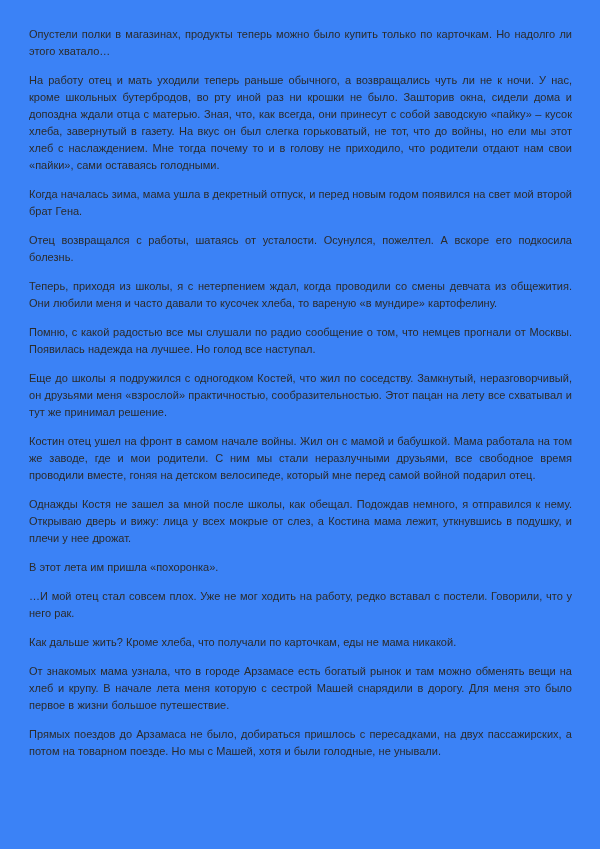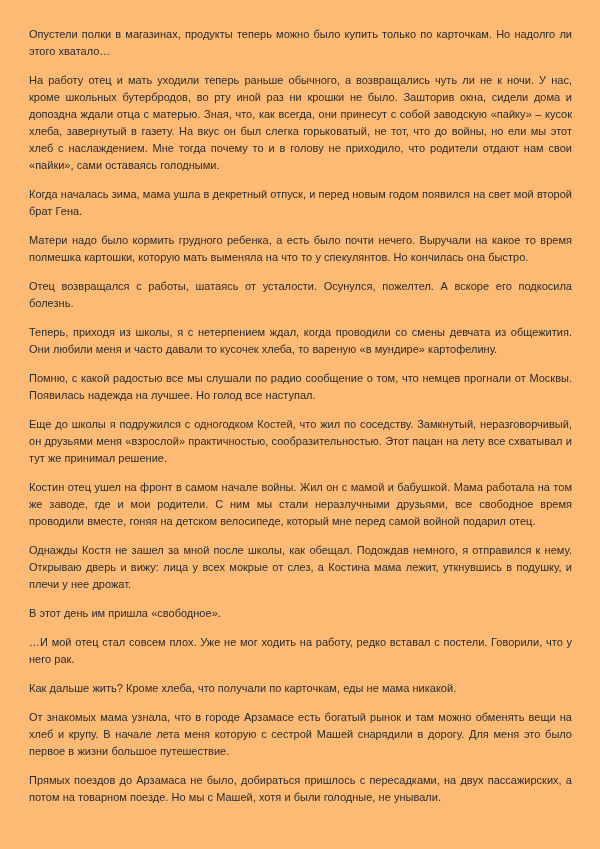--- a/index.html
+++ b/index.html
@@ -11,21 +11,21 @@
     width: 600px;
     height: 849px;
     background: #ffffff;
     font-family: "Liberation Sans", "DejaVu Sans", sans-serif;
     -webkit-font-smoothing: antialiased;
   }
   .page {
     box-sizing: border-box;
     width: 600px;
     height: 849px;
-    background: #fdba74;
+    background: #3b82f6;
     padding: 26px 28px 0 29px;
   }
   .doc-body {
     width: 543px;
   }
   .para {
     margin: 0 0 12px 0;
     font-size: 11px;
     line-height: 17px;
     color: #2b2b2b;
@@ -41,27 +41,26 @@
 </style>
 </head>
 <body>
 
 <div class="page">
   <div class="doc-body">
 
     <p class="para">Опустели полки в магазинах, продукты теперь можно было купить только по карточкам. Но надолго ли этого хватало…</p>
     <p class="para">На работу отец и мать уходили теперь раньше обычного, а возвращались чуть ли не к ночи. У нас, кроме школьных бутербродов, во рту иной раз ни крошки не было. Зашторив окна, сидели дома и допоздна ждали отца с матерью. Зная, что, как всегда, они принесут с собой заводскую «пайку» – кусок хлеба, завернутый в газету. На вкус он был слегка горьковатый, не тот, что до войны, но ели мы этот хлеб с наслаждением. Мне тогда почему то и в голову не приходило, что родители отдают нам свои «пайки», сами оставаясь голодными.</p>
     <p class="para">Когда началась зима, мама ушла в декретный отпуск, и перед новым годом появился на свет мой второй брат Гена.</p>
-    <p class="para">Матери надо было кормить грудного ребенка, а есть было почти нечего. Выручали на какое то время полмешка картошки, которую мать выменяла на что то у спекулянтов. Но кончилась она быстро.</p>
     <p class="para">Отец возвращался с работы, шатаясь от усталости. Осунулся, пожелтел. А вскоре его подкосила болезнь.</p>
     <p class="para">Теперь, приходя из школы, я с нетерпением ждал, когда проводили со смены девчата из общежития. Они любили меня и часто давали то кусочек хлеба, то вареную «в мундире» картофелину.</p>
     <p class="para">Помню, с какой радостью все мы слушали по радио сообщение о том, что немцев прогнали от Москвы. Появилась надежда на лучшее. Но голод все наступал.</p>
     <p class="para">Еще до школы я подружился с одногодком Костей, что жил по соседству. Замкнутый, неразговорчивый, он друзьями меня «взрослой» практичностью, сообразительностью. Этот пацан на лету все схватывал и тут же принимал решение.</p>
     <p class="para">Костин отец ушел на фронт в самом начале войны. Жил он с мамой и бабушкой. Мама работала на том же заводе, где и мои родители. С ним мы стали неразлучными друзьями, все свободное время проводили вместе, гоняя на детском велосипеде, который мне перед самой войной подарил отец.</p>
     <p class="para">Однажды Костя не зашел за мной после школы, как обещал. Подождав немного, я отправился к нему. Открываю дверь и вижу: лица у всех мокрые от слез, а Костина мама лежит, уткнувшись в подушку, и плечи у нее дрожат.</p>
-    <p class="para">В этот день им пришла «свободное».</p>
+    <p class="para">В этот лета им пришла «похоронка».</p>
     <p class="para">…И мой отец стал совсем плох. Уже не мог ходить на работу, редко вставал с постели. Говорили, что у него рак.</p>
     <p class="para">Как дальше жить? Кроме хлеба, что получали по карточкам, еды не мама никакой.</p>
     <p class="para">От знакомых мама узнала, что в городе Арзамасе есть богатый рынок и там можно обменять вещи на хлеб и крупу. В начале лета меня которую с сестрой Машей снарядили в дорогу. Для меня это было первое в жизни большое путешествие.</p>
     <p class="para">Прямых поездов до Арзамаса не было, добираться пришлось с пересадками, на двух пассажирских, а потом на товарном поезде. Но мы с Машей, хотя и были голодные, не унывали.</p>
 
   </div>
 </div>
 
 </body></html>

